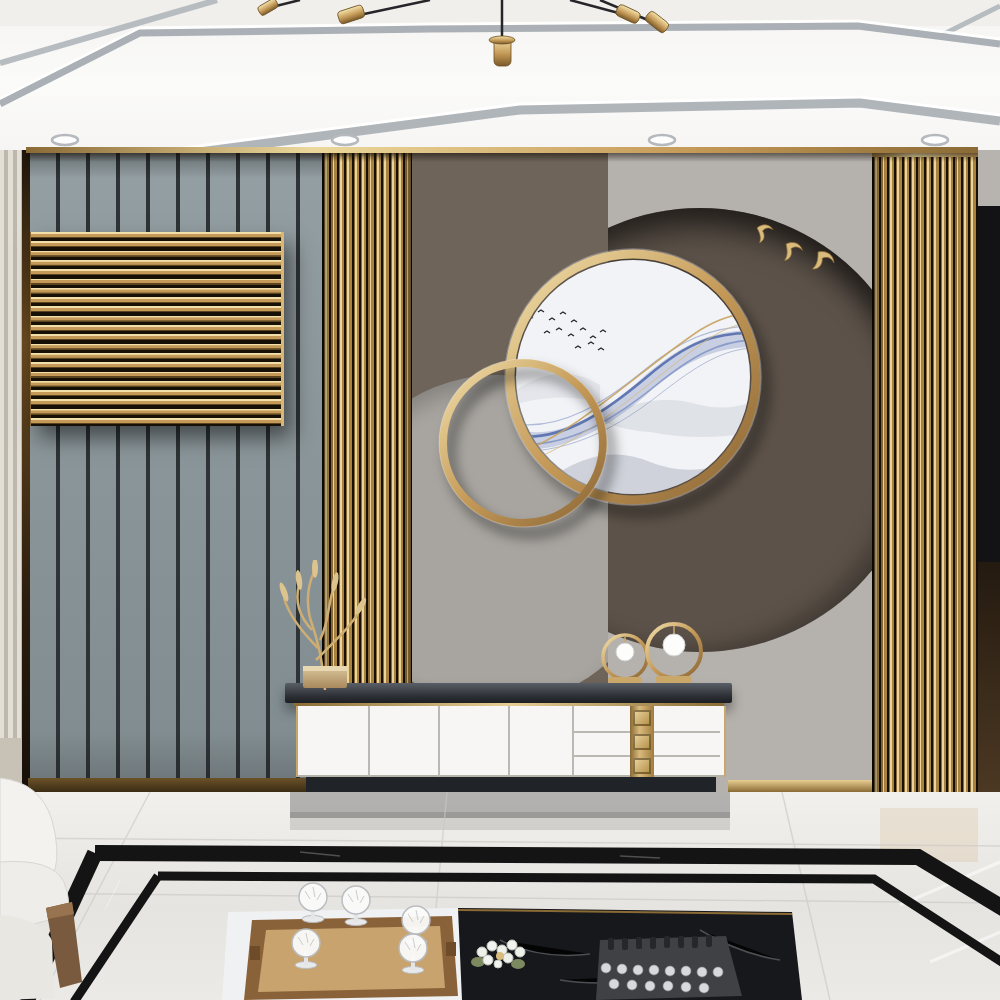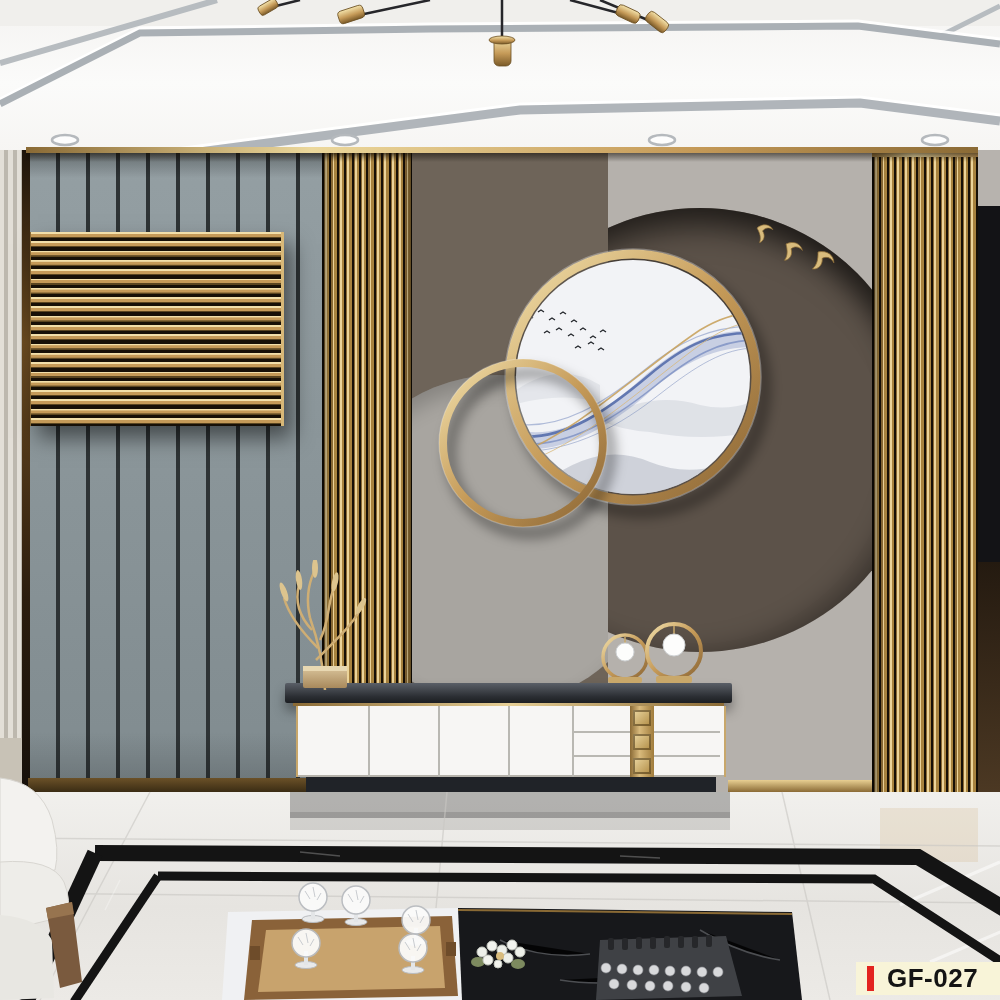--- a/index.html
+++ b/index.html
@@ -383,18 +383,14 @@
 
     <g>
       <path d="M0,778 Q40,782 52,820 Q60,850 55,870 L0,876 Z" fill="#f3f2ef" stroke="#d8d6d1"></path>
       <path d="M0,862 Q52,858 64,882 Q72,902 66,916 L0,932 Z" fill="#eeede9" stroke="#d8d6d1"></path>
       <path d="M0,915 Q40,918 52,940 L54,998 L0,1000 Z" fill="#e8e7e2"></path>
       <polygon points="46,908 72,902 82,982 60,988" fill="#7a5a3e"></polygon>
       <polygon points="46,908 72,902 74,914 48,919" fill="#97744f"></polygon>
     </g>
   </svg>
 
-  <div class="abs label">
-    <div class="bar"></div>
-    <span class="code">GF-027</span>
-  </div>
 
 </div>
 
 </body></html>

